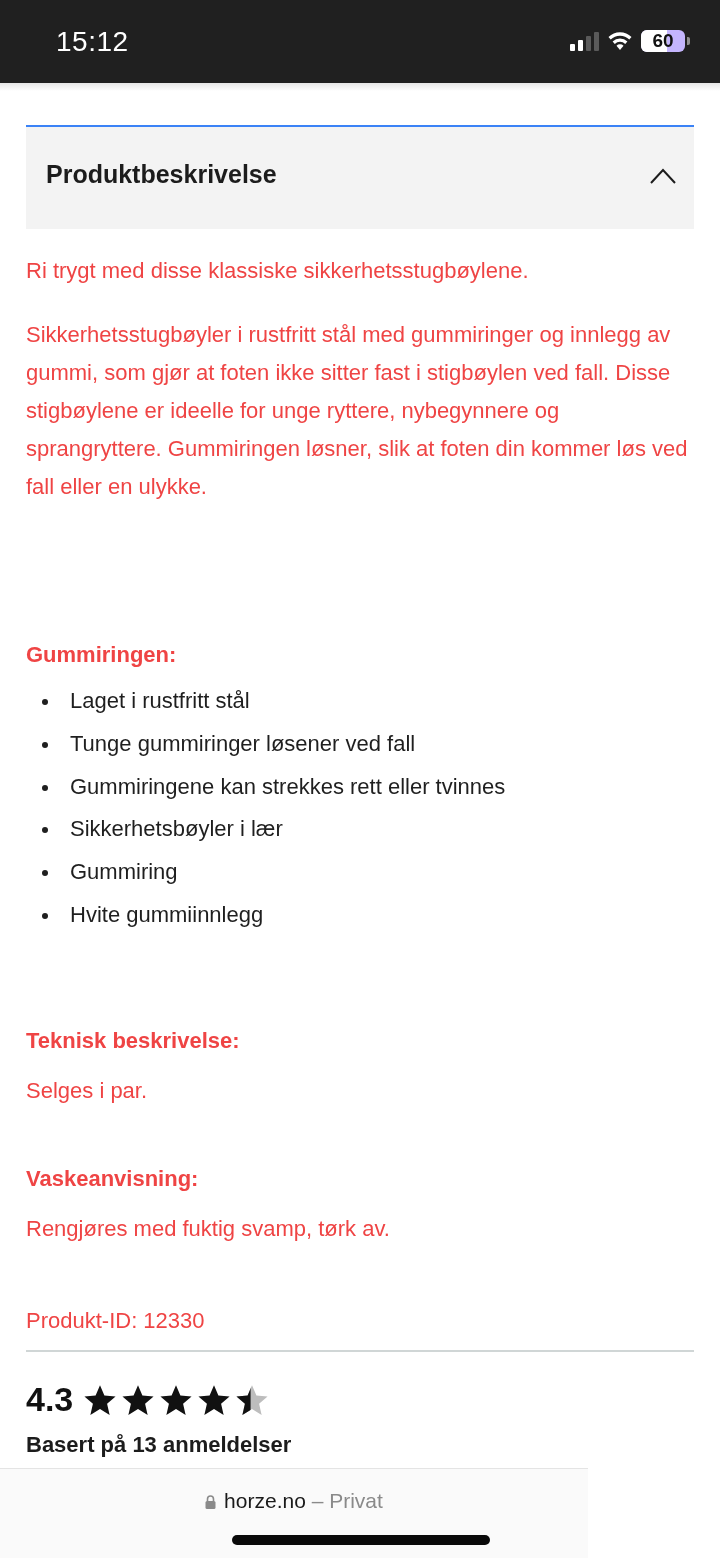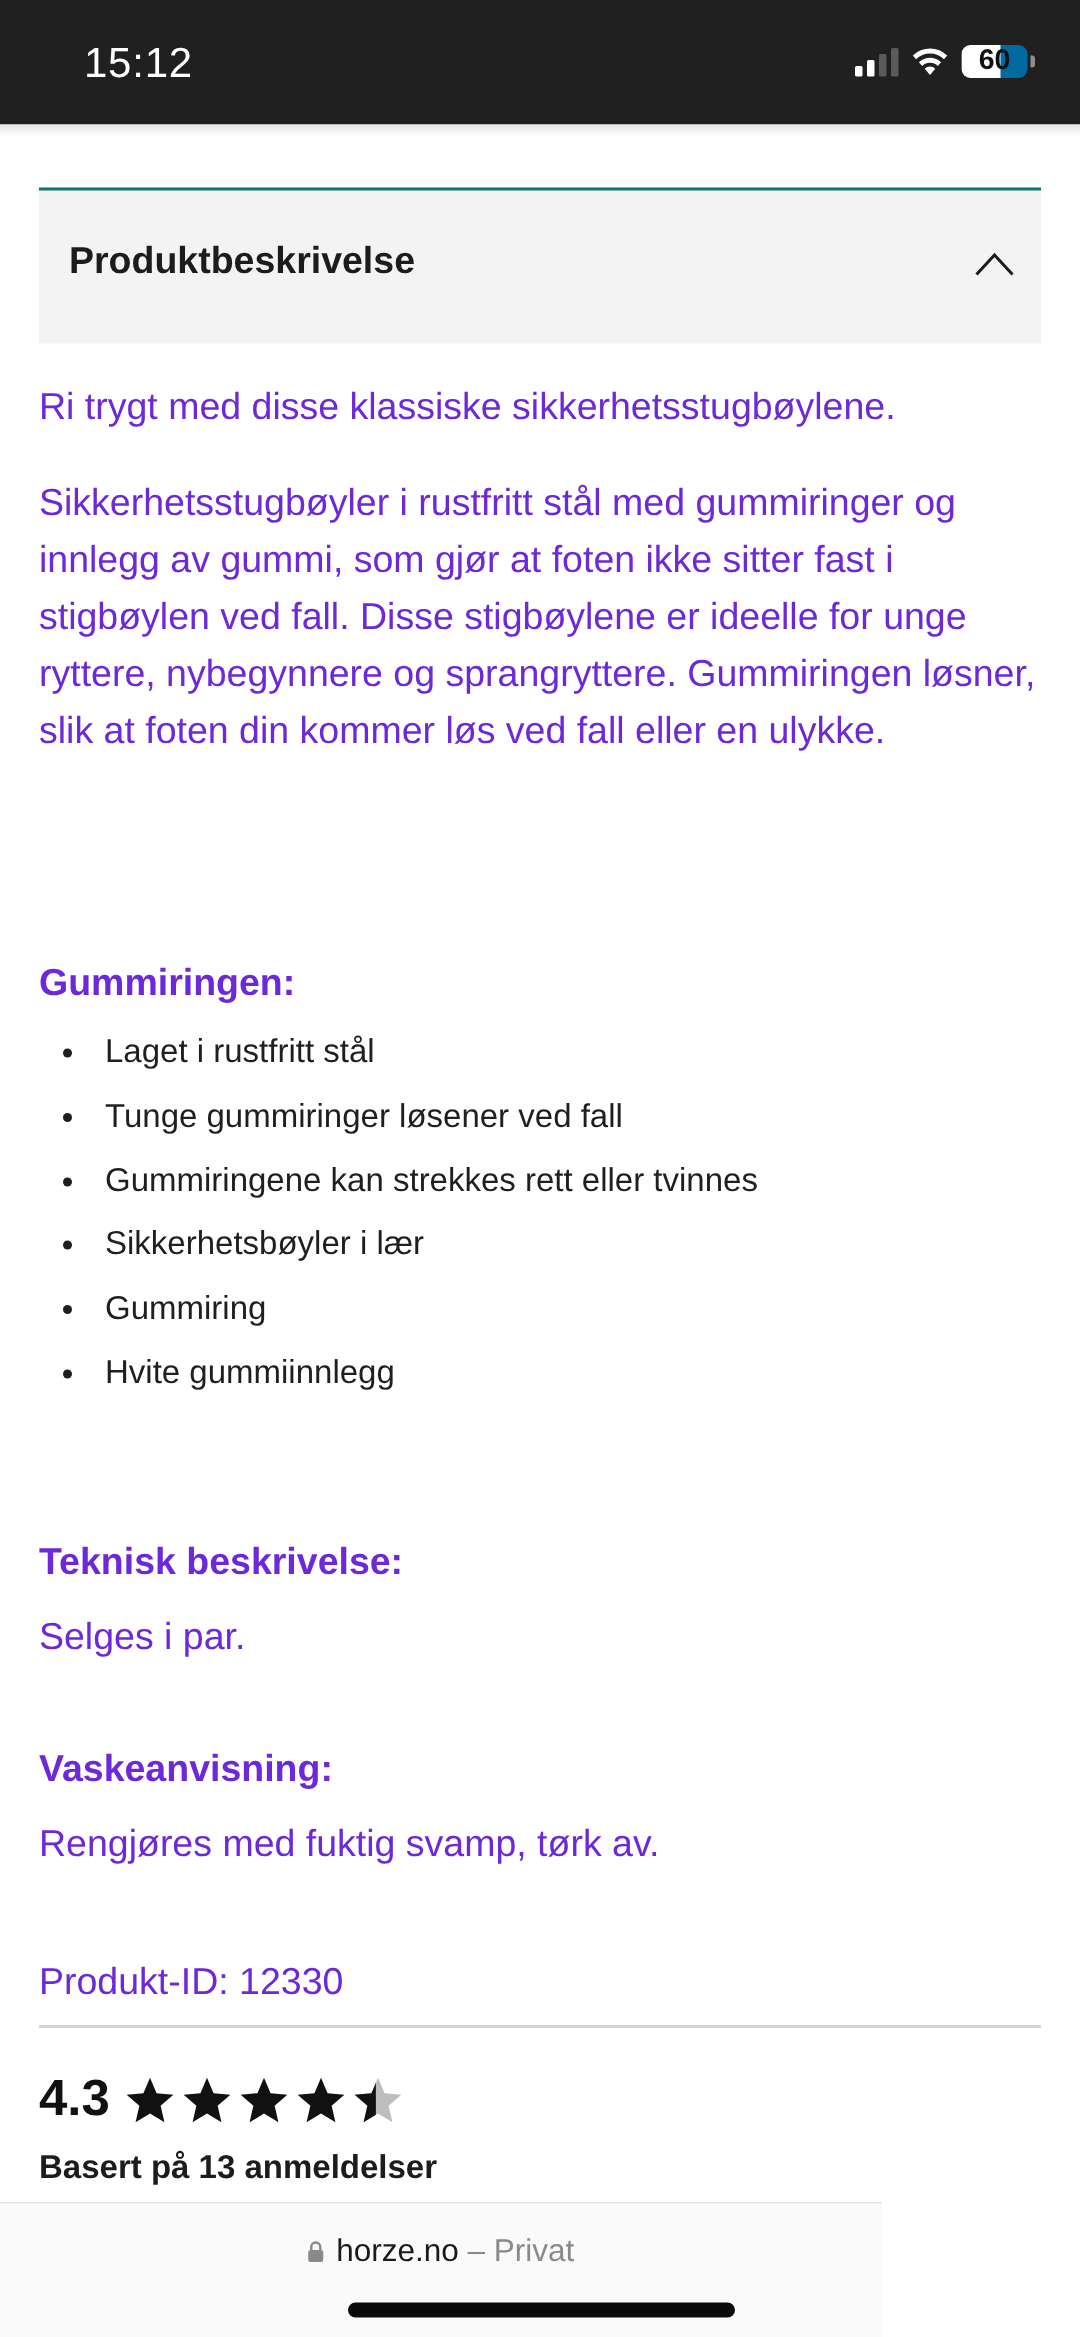--- a/index.html
+++ b/index.html
@@ -5,32 +5,32 @@
   * { box-sizing: border-box; margin: 0; padding: 0; }
   html, body { width: 720px; height: 1558px; overflow: hidden; background: #ffffff; }
   body { font-family: "Liberation Sans", "DejaVu Sans", sans-serif; color: #1c1c1c; position: relative; }
 
   .status-bar { position: absolute; top: 0; left: 0; width: 720px; height: 83px; background: #202020; }
   .status-time { position: absolute; left: 56px; top: 26px; font-size: 28px; color: #ffffff; font-weight: 500; letter-spacing: 0.5px; text-align: center; }
   .status-icons { position: absolute; right: 30px; top: 30px; display: flex; align-items: center; gap: 8px; }
   .signal { display: flex; align-items: flex-end; gap: 3px; height: 20px; }
   .signal span { width: 5px; border-radius: 1px; background: #ffffff; }
   .signal span.dim { background: #5a5a5a; }
-  .battery { position: relative; width: 44px; height: 22px; border-radius: 6px; background: #0369a1; overflow: hidden; display: flex; align-items: center; justify-content: center; }
+  .battery { position: relative; width: 44px; height: 22px; border-radius: 6px; background: #c4b5fd; overflow: hidden; display: flex; align-items: center; justify-content: center; }
   .battery .fill { position: absolute; left: 0; top: 0; bottom: 0; width: 60%; background: #ffffff; }
   .battery .num { position: relative; font-size: 19px; font-weight: 700; color: #111; }
   .battery-tip { width: 3px; height: 8px; background: #8e8e8e; border-radius: 0 2px 2px 0; margin-left: -6px; }
 
   .shadow-under { position: absolute; top: 83px; left: 0; width: 720px; height: 8px; background: linear-gradient(#e6e6e6, #ffffff); }
 
-  .accordion { position: absolute; left: 26px; top: 125px; width: 668px; height: 104px; background: #f3f3f3; border-top: 2px solid #0f766e; }
+  .accordion { position: absolute; left: 26px; top: 125px; width: 668px; height: 104px; background: #f3f3f3; border-top: 2px solid #3b82f6; }
   .accordion-title { position: absolute; left: 20px; top: 33px; font-size: 25px; font-weight: 700; color: #1c1c1c; }
   .chev { position: absolute; right: 18px; top: 40px; width: 26px; height: 18px; }
 
-  .content { position: absolute; left: 26px; width: 670px; font-size: 25px; line-height: 38px; color: #6d28d9; }
+  .content { position: absolute; left: 26px; width: 670px; font-size: 22px; line-height: 38px; color: #ef4444; }
   .p1 { top: 252px; }
   .p2 { top: 316px; }
   .h-egen { top: 636px; font-weight: 700; }
   ul.features { position: absolute; left: 26px; top: 680px; list-style: none; }
   ul.features li { position: relative; font-size: 22px; height: 42.8px; line-height: 42.8px; padding-left: 44px; color: #1f1f1f; }
   ul.features li::before { content: ""; position: absolute; left: 16px; top: 19px; width: 6px; height: 6px; border-radius: 50%; background: #1f1f1f; }
   .h-tek { top: 1022px; font-weight: 700; }
   .tek-val { top: 1072px; }
   .h-vask { top: 1160px; font-weight: 700; }
   .vask-val { top: 1210px; }

